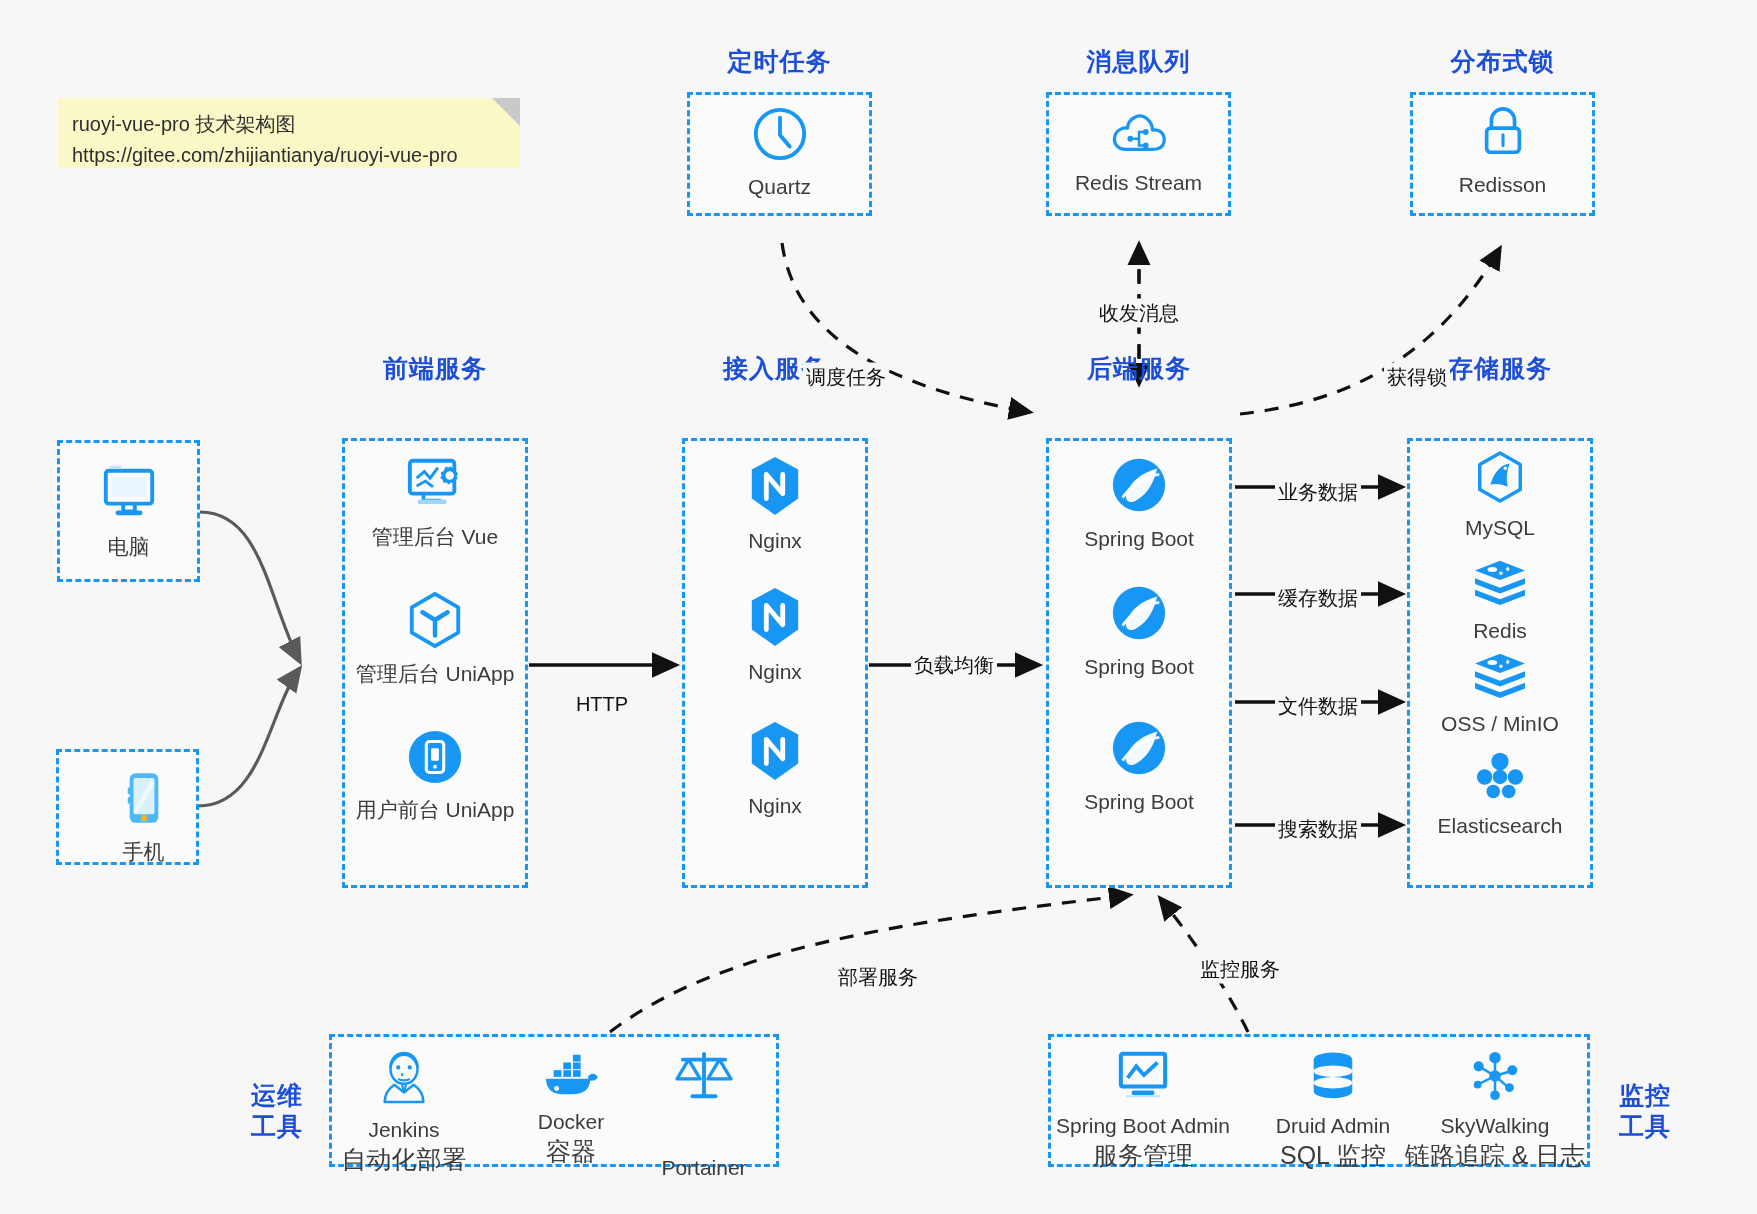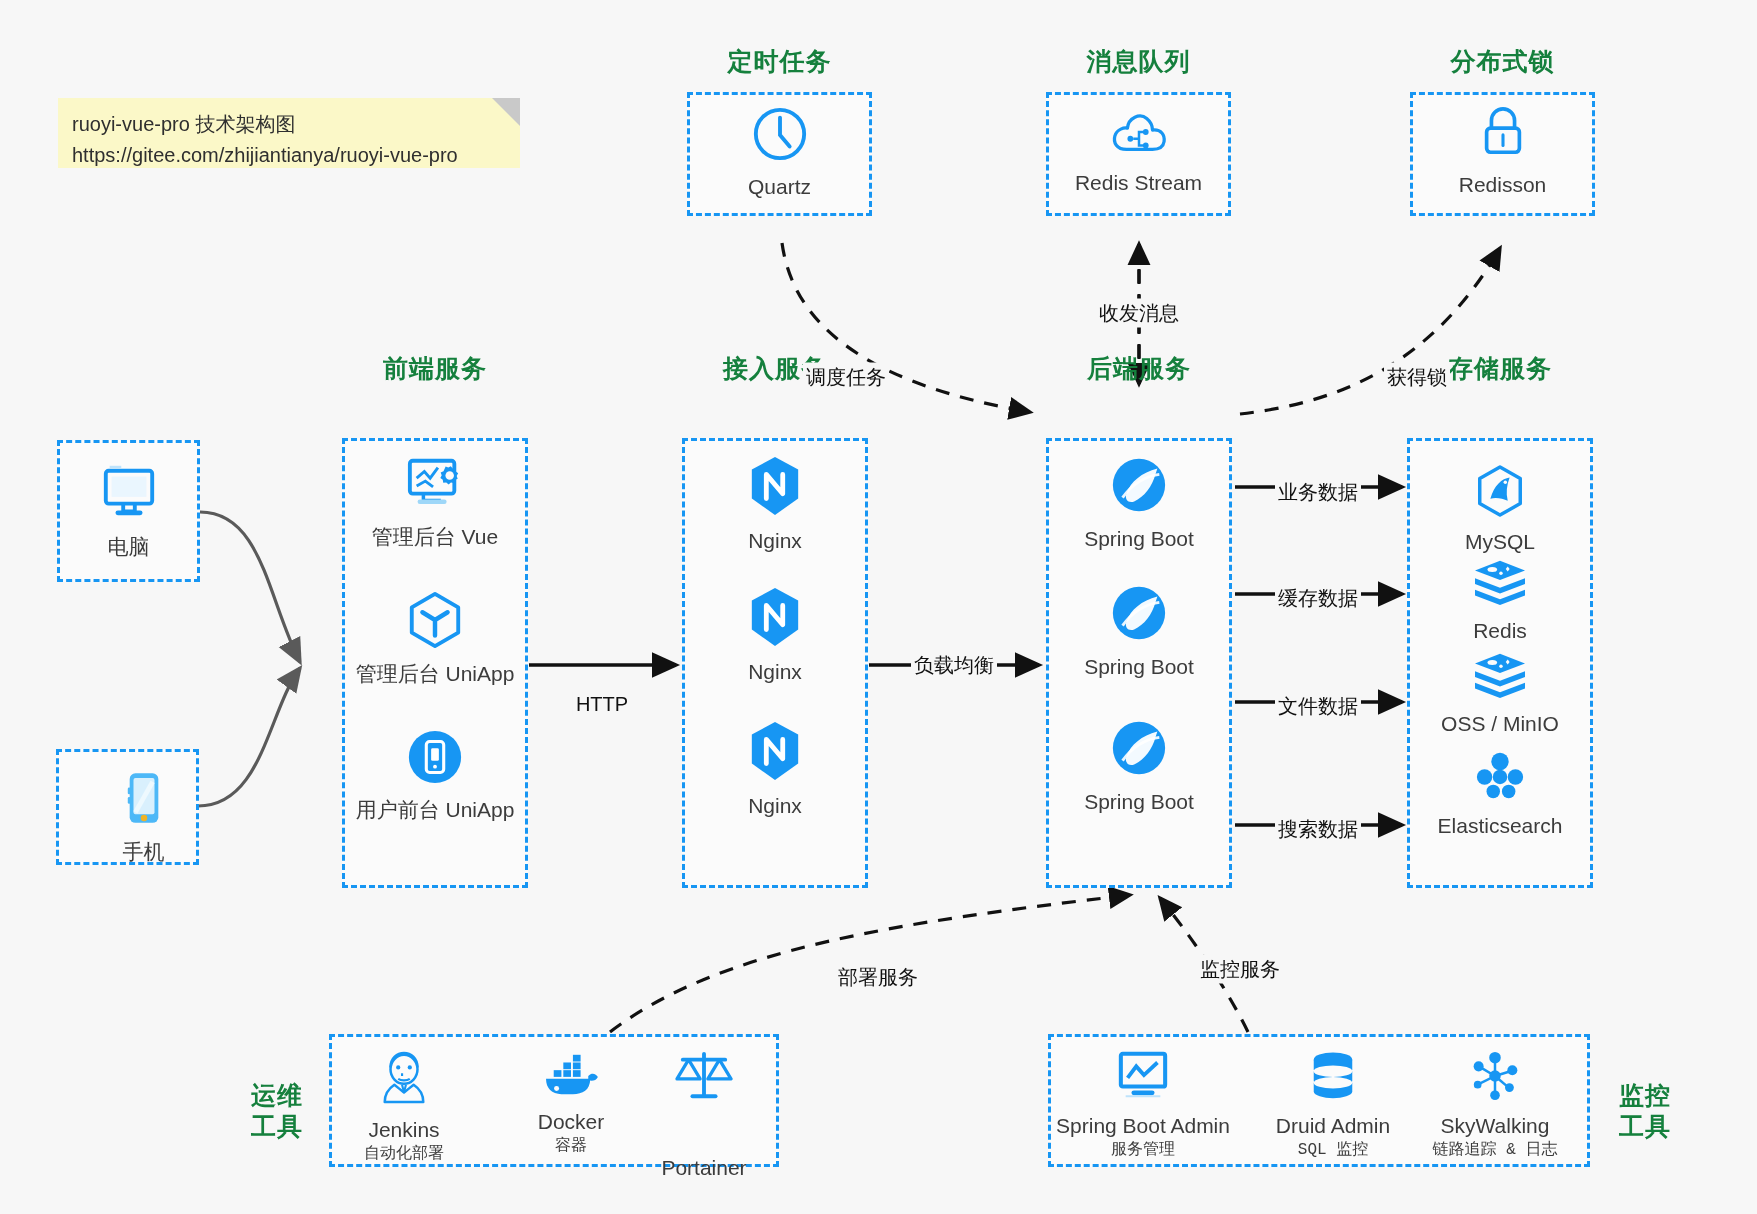--- a/index.html
+++ b/index.html
@@ -15,21 +15,21 @@
 
   
   .gbox{
     position:absolute;
     border:3px dashed #1796f3;
     background:#fbfbfb;
     box-sizing:border-box;
   }
   .gtitle{
     position:absolute;
-    color:#15803d;
+    color:#1d4ed8;
     font-weight:bold;
     font-size:25px;
     letter-spacing:1px;
     white-space:nowrap;
     text-align:center;
   }
   .gtitle.side{line-height:1.25;}
 
   
   .node{
@@ -37,21 +37,21 @@
     display:flex;flex-direction:column;align-items:center;justify-content:flex-start;
     text-align:center;
   }
   .node .cap{
     color:#3c3c3c;
     font-size:21px;
     line-height:1.25;
     margin-top:7px;
     white-space:nowrap;
   }
-  .node .cap.two{font-size:16px;font-family:Liberation Mono, monospace;}
+  .node .cap.two{font-size:25px;}
   .icon{display:block;}
 
   
   .elabel{
     position:absolute;
     font-size:20px;
     color:#111;
     background:#f7f7f7;
     padding:1px 3px;
     white-space:nowrap;
@@ -304,21 +304,21 @@
         <path d="M50,14 C34,18 22,28 18,40 C16,46 20,50 26,48 C36,44 45,32 48,20" fill="#ffffff" opacity="0.95"></path>
         <path d="M14,44 C24,30 38,22 52,20" fill="none" stroke="#ffffff" stroke-width="3" opacity="0.9"></path>
       </svg>
     </span>
     <span class="cap">Spring Boot</span>
   </div>
 
   <div class="gtitle" style="left:1407px;top:352px;width:186px;">存储服务</div>
   <div class="gbox" style="left:1407px;top:438px;width:186px;height:450px;"></div>
 
-  <div class="node" style="left:1407px;top:464px;width:186px;">
+  <div class="node" style="left:1407px;top:450px;width:186px;">
     <span class="icon">
       <svg width="54" height="54" viewBox="0 0 56 56">
         <path d="M28,3 L49,15 L49,41 L28,53 L7,41 L7,15 Z" fill="none" stroke="#1796f3" stroke-width="3.6" stroke-linejoin="round"></path>
         <path d="M18,36 C22,22 30,15 38,14 C35,22 34,30 36,38 C31,36 24,34 18,36 Z" fill="#1796f3"></path>
         <circle cx="33.5" cy="19" r="1.8" fill="#fbfbfb"></circle>
       </svg>
     </span>
     <span class="cap">MySQL</span>
   </div>
 

